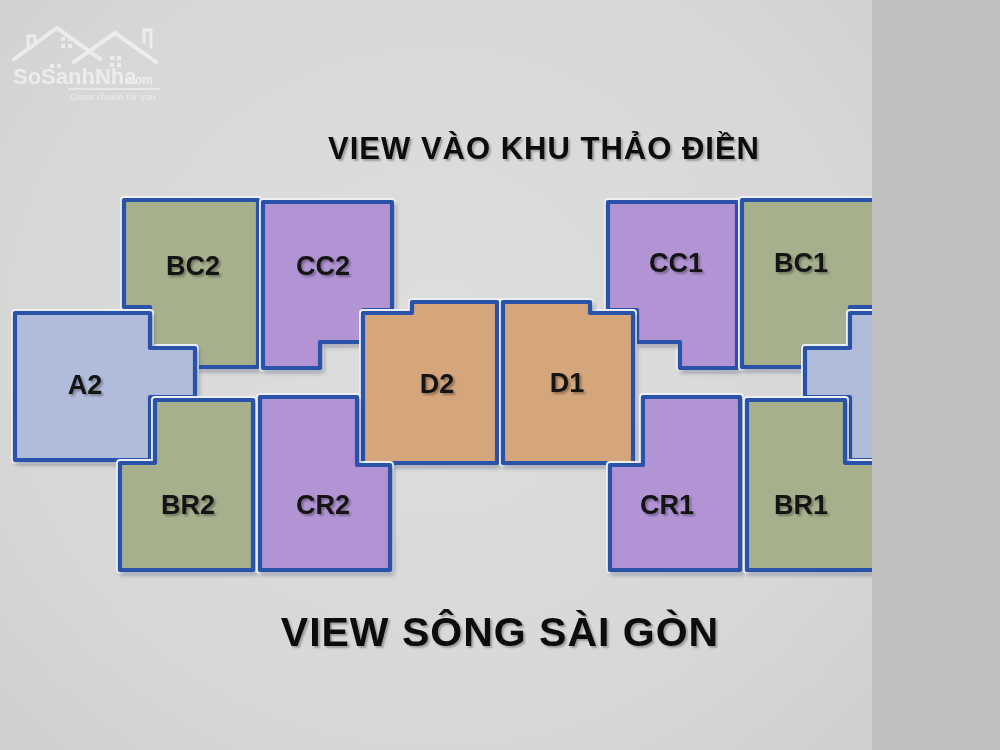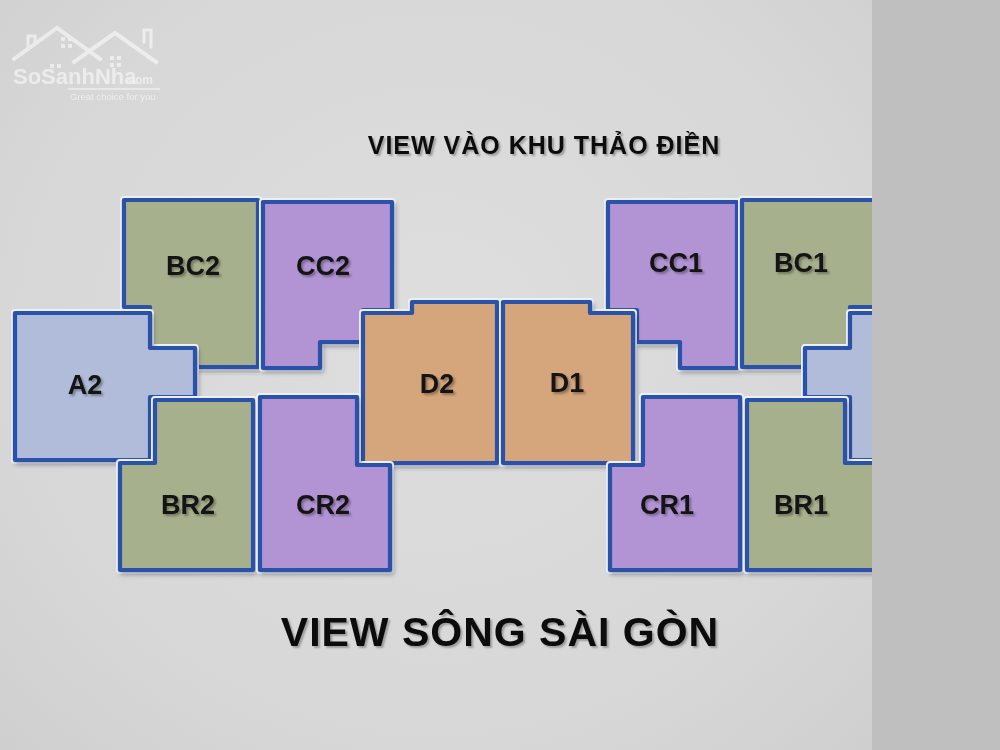--- a/index.html
+++ b/index.html
@@ -8,21 +8,21 @@
     background:#d9d9d9;
     background:radial-gradient(ellipse at 50% 45%, #dedede 0%, #d7d7d7 70%, #cfcfcf 100%);
     font-family:"Liberation Sans", sans-serif;
   }
   .title{
     position:absolute;left:0;width:1000px;text-align:center;
     font-weight:bold;color:#0c0c0c;letter-spacing:1px;
     text-shadow:2px 2px 2px rgba(0,0,0,0.28);
     white-space:nowrap;
   }
-  .title-top{top:131px;font-size:25px;padding-left:88px;box-sizing:border-box;}
+  .title-top{top:131px;font-size:31px;padding-left:88px;box-sizing:border-box;}
   .title-bottom{top:609px;font-size:41px;}
   #diagram{position:absolute;left:0;top:0;}
   .blk-under{fill:none;stroke:#eef1f6;stroke-width:8;stroke-linejoin:round;}
   .blk{
     stroke:#2a52a8;stroke-width:4.2;stroke-linejoin:round;
     filter:drop-shadow(2px 3px 2px rgba(30,35,60,0.35));
   }
   .blk-label{
     font-family:"Liberation Sans", sans-serif;font-weight:bold;font-size:27px;
     fill:#141414;text-anchor:middle;

